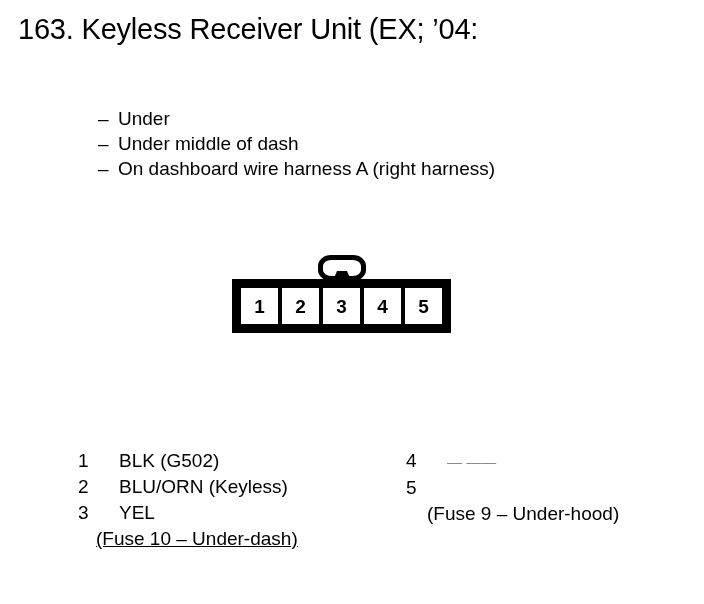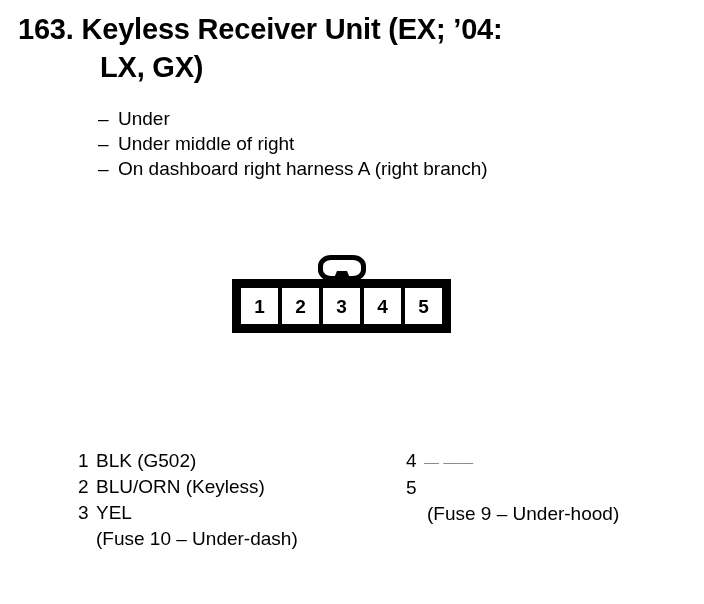--- a/index.html
+++ b/index.html
@@ -20,21 +20,21 @@
 
   
   .title-block {
     position: absolute;
     left: 18px;
     top: 10px;
     width: 670px;
   }
   .title-line {
     font-size: 29px;
-    font-weight: bold;
+    font-weight: normal;
     line-height: 38px;
     letter-spacing: -0.2px;
     white-space: nowrap;
   }
   .title-line-1 { }
   .title-line-2 { padding-left: 82px; }
 
   
   .bullets {
     position: absolute;
@@ -127,60 +127,60 @@
     line-height: 26px;
     white-space: nowrap;
   }
   .legend-num {
     flex: 0 0 auto;
     width: 18px;
     font-size: 19px;
   }
   .legend-label {
     padding-left: 0px;
+    margin-left: 23px;
   }
   .legend-sub {
     font-size: 19px;
     line-height: 26px;
     white-space: nowrap;
   }
-  .legend-col.left  .legend-sub { padding-left: 18px; }
+  .legend-col.left  .legend-sub { padding-left: 18px; text-decoration: underline; }
   .legend-col.right .legend-sub { padding-left: 21px; }
 
   .legend-dash {
     display: inline-block;
     color: #000;
     opacity: 0.45;
     font-size: 15px;
     letter-spacing: 0px;
   }
 </style>
 </head>
 <body>
 
 <div class="title-block">
   <div class="title-line title-line-1">163.  Keyless Receiver Unit (EX; ’04:</div>
-  <div class="title-line title-line-2">LX, GX)</div>
 </div>
 
 <div class="bullets">
 
   <div class="bullet-row">
     <span class="bullet-mark">–</span>
     <span class="bullet-text">Under</span>
   </div>
 
   <div class="bullet-row">
     <span class="bullet-mark">–</span>
-    <span class="bullet-text">Under middle of right</span>
+    <span class="bullet-text">Under middle of dash</span>
   </div>
 
   <div class="bullet-row">
     <span class="bullet-mark">–</span>
-    <span class="bullet-text">On dashboard right harness A (right branch)</span>
+    <span class="bullet-text">On dashboard wire harness A (right harness)</span>
   </div>
 
 </div>
 
 <div class="connector-wrap">
 
   <div class="latch"></div>
   <div class="latch-foot"></div>
 
   <div class="pin-strip">

